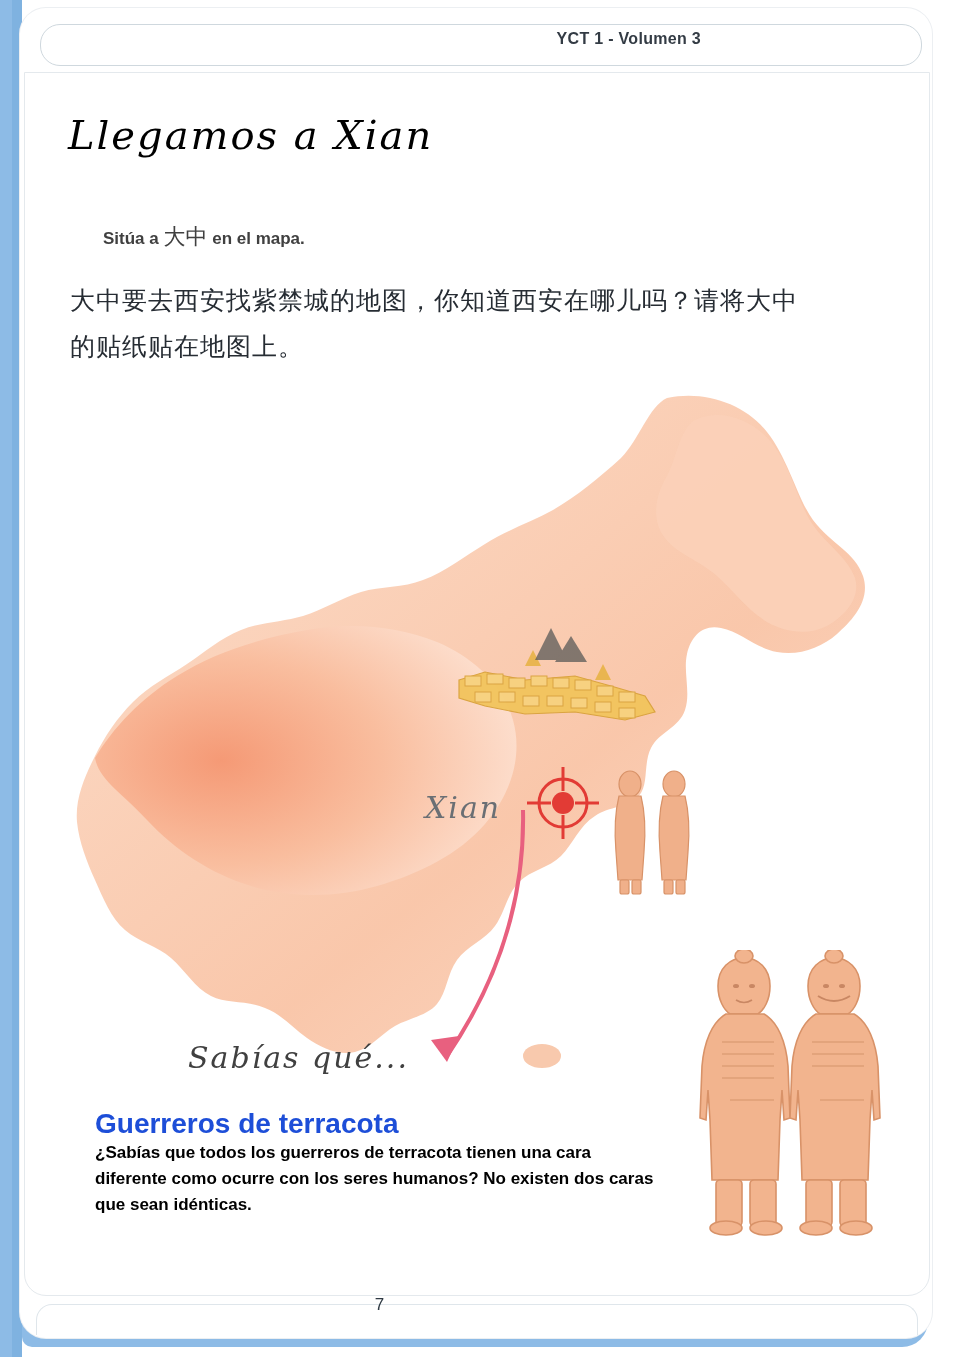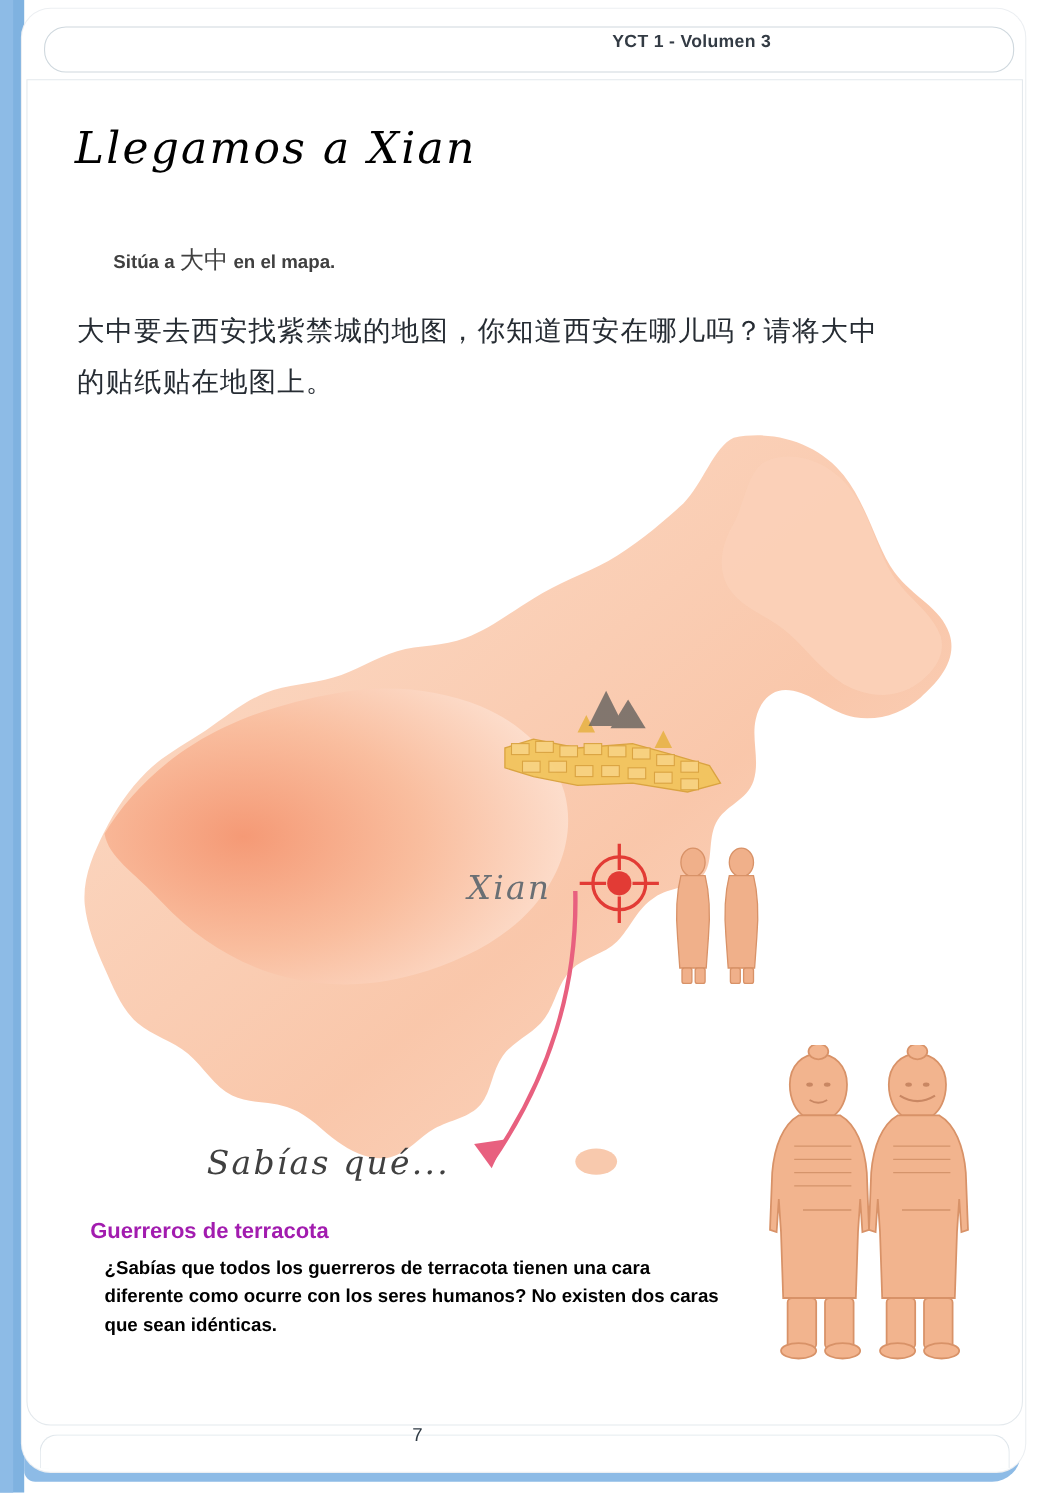--- a/index.html
+++ b/index.html
@@ -163,24 +163,24 @@
     font-family: "DejaVu Serif", serif;
     font-style: italic;
     font-size: 30px;
     color: #404040;
     letter-spacing: 2px;
   }
 
   
   .fact-title {
     position: absolute;
-    left: 82px; top: 1108px;
-    font-size: 20px;
-    font-weight: bold;
-    color: #a21caf;
+    left: 95px; top: 1108px;
+    font-size: 28px;
+    font-weight: bold;
+    color: #1d4ed8;
   }
   .fact-body {
     position: absolute;
     left: 95px; top: 1140px;
     width: 560px;
     font-size: 17px;
     line-height: 26px;
     color: #000000;
     font-weight: bold;
   }

